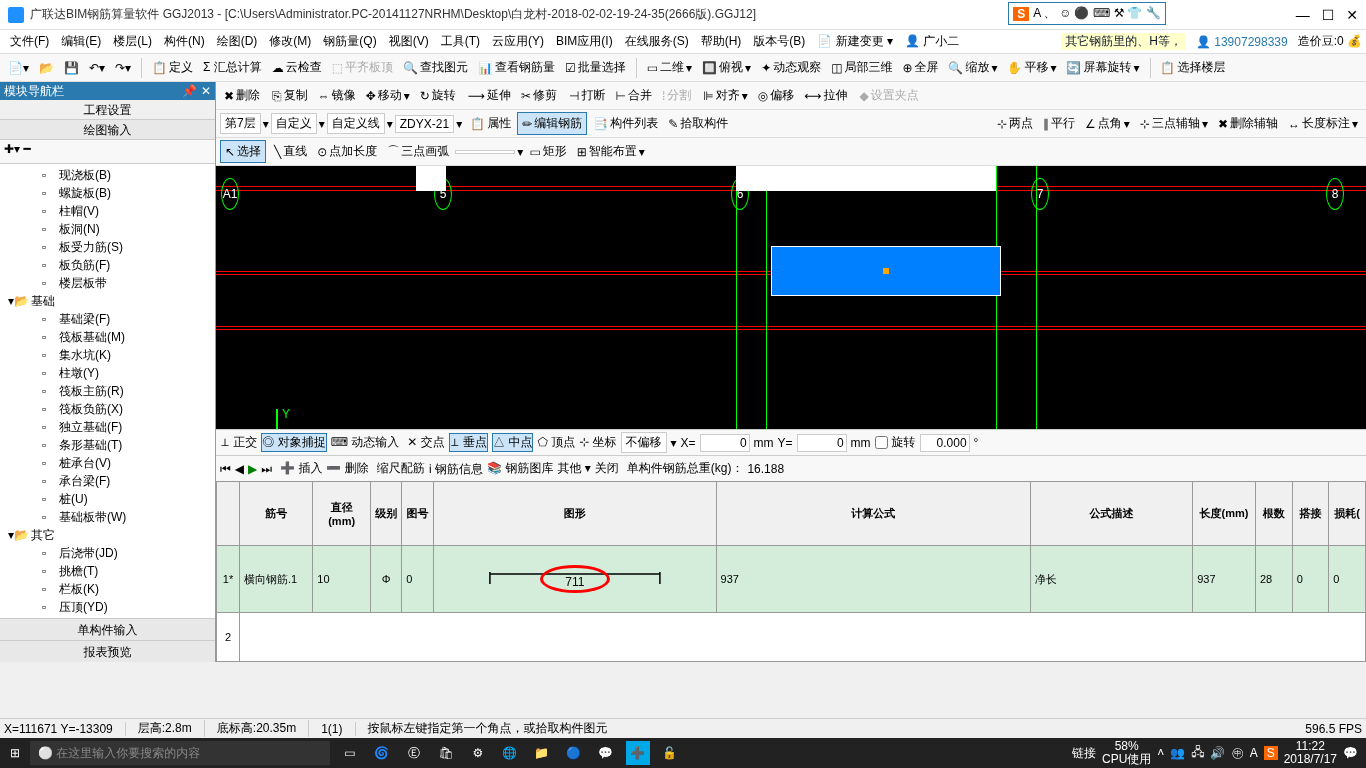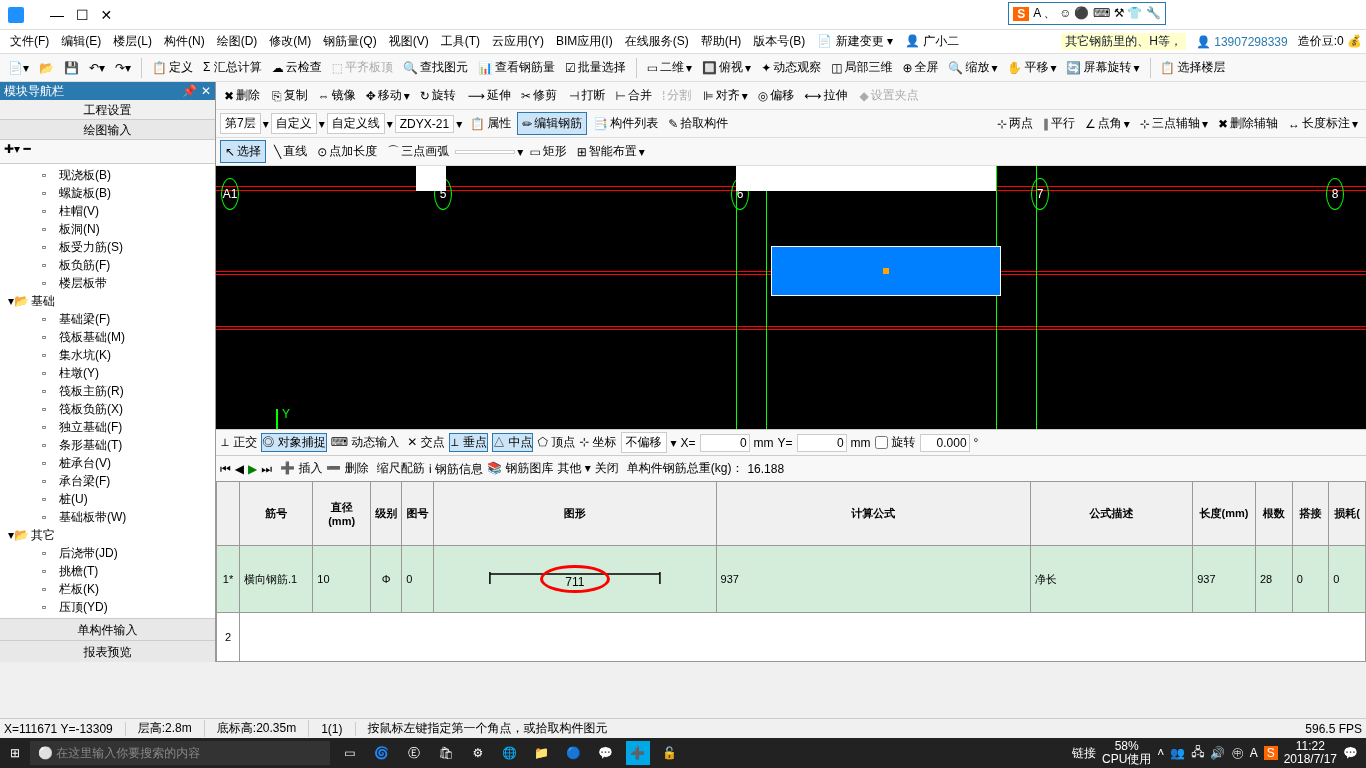--- a/index.html
+++ b/index.html
@@ -61,20 +61,21 @@
 .input-overlay { position: absolute; top: 2px; right: 200px; background: #fff; border: 1px solid #2a7ab0; padding: 2px 4px; display: flex; align-items: center; gap: 4px; font-size: 11px; }
 .input-overlay .s-logo { background: #ff6600; color: #fff; padding: 0 4px; font-weight: bold; }
 .yellow-hint { background: #ffffcc; color: #0f172a; padding: 0 4px; }
 .user-badge { color: #2a7ab0; }
 </style>
 </head>
 <body>
 
 <div class="titlebar">
   <span class="app-icon"></span>
+  <span class="title">广联达BIM钢筋算量软件 GGJ2013 - [C:\Users\Administrator.PC-20141127NRHM\Desktop\白龙村-2018-02-02-19-24-35(2666版).GGJ12]</span>
   <div class="input-overlay">
     <span class="s-logo">S</span>
     <span>A 、 ☺ ⚫ ⌨ ⚒ 👕 🔧</span>
   </div>
   <div class="win-controls">
     <span>—</span>
     <span>☐</span>
     <span>✕</span>
   </div>
 </div>

